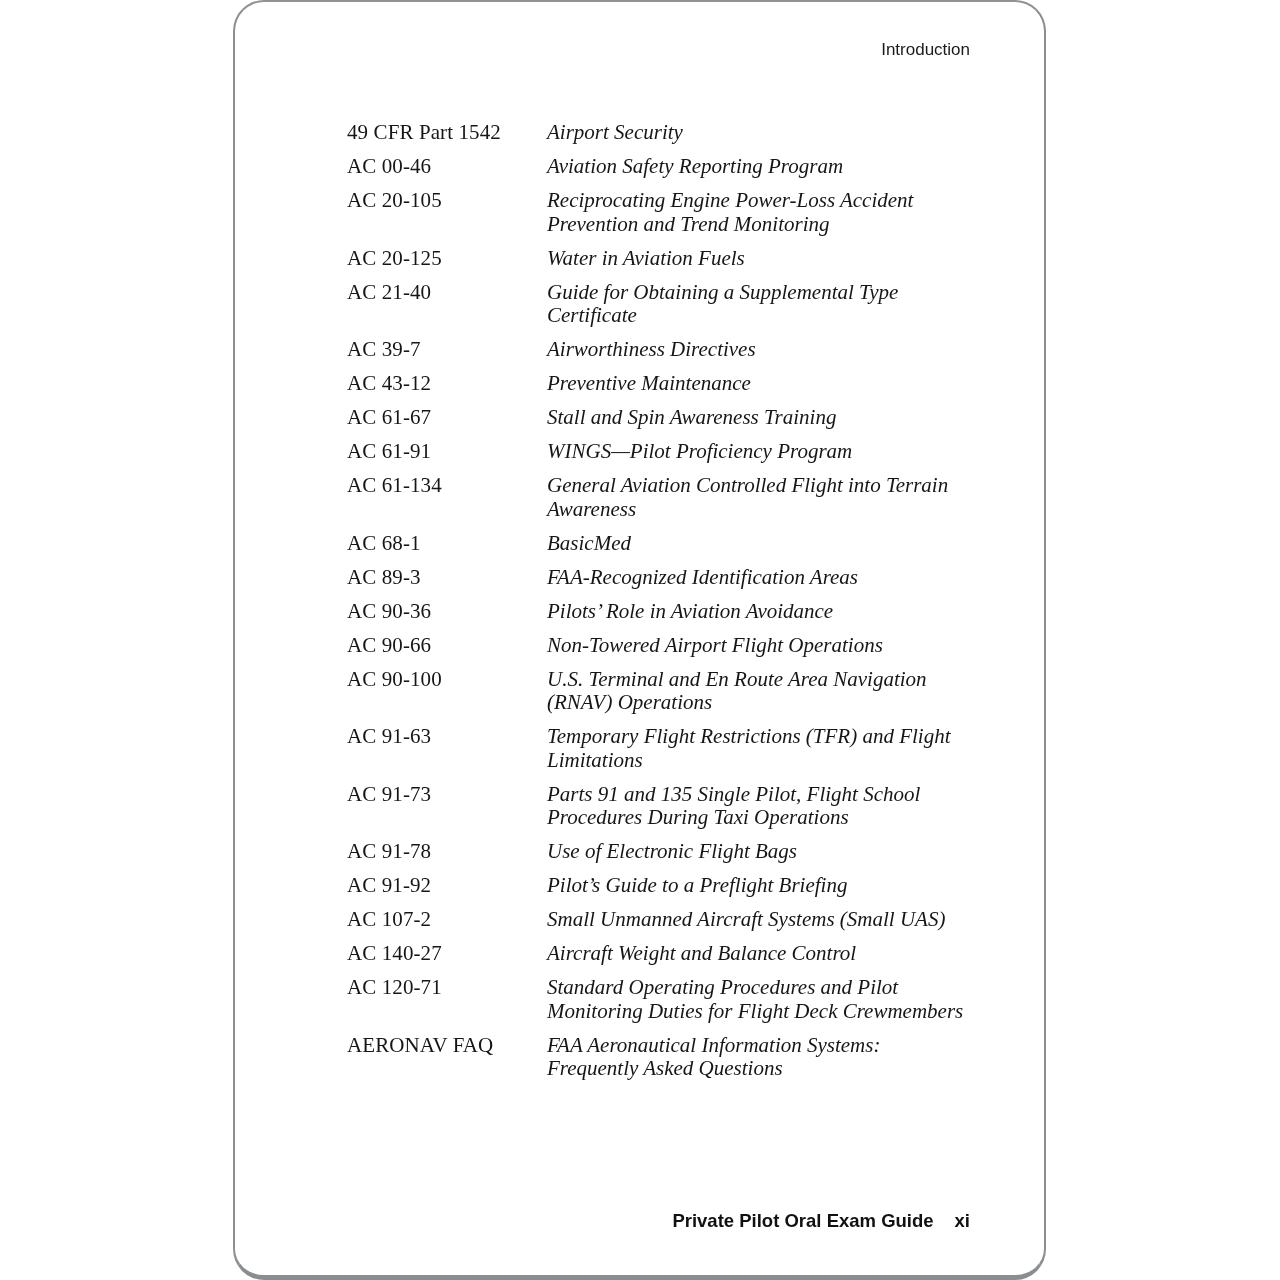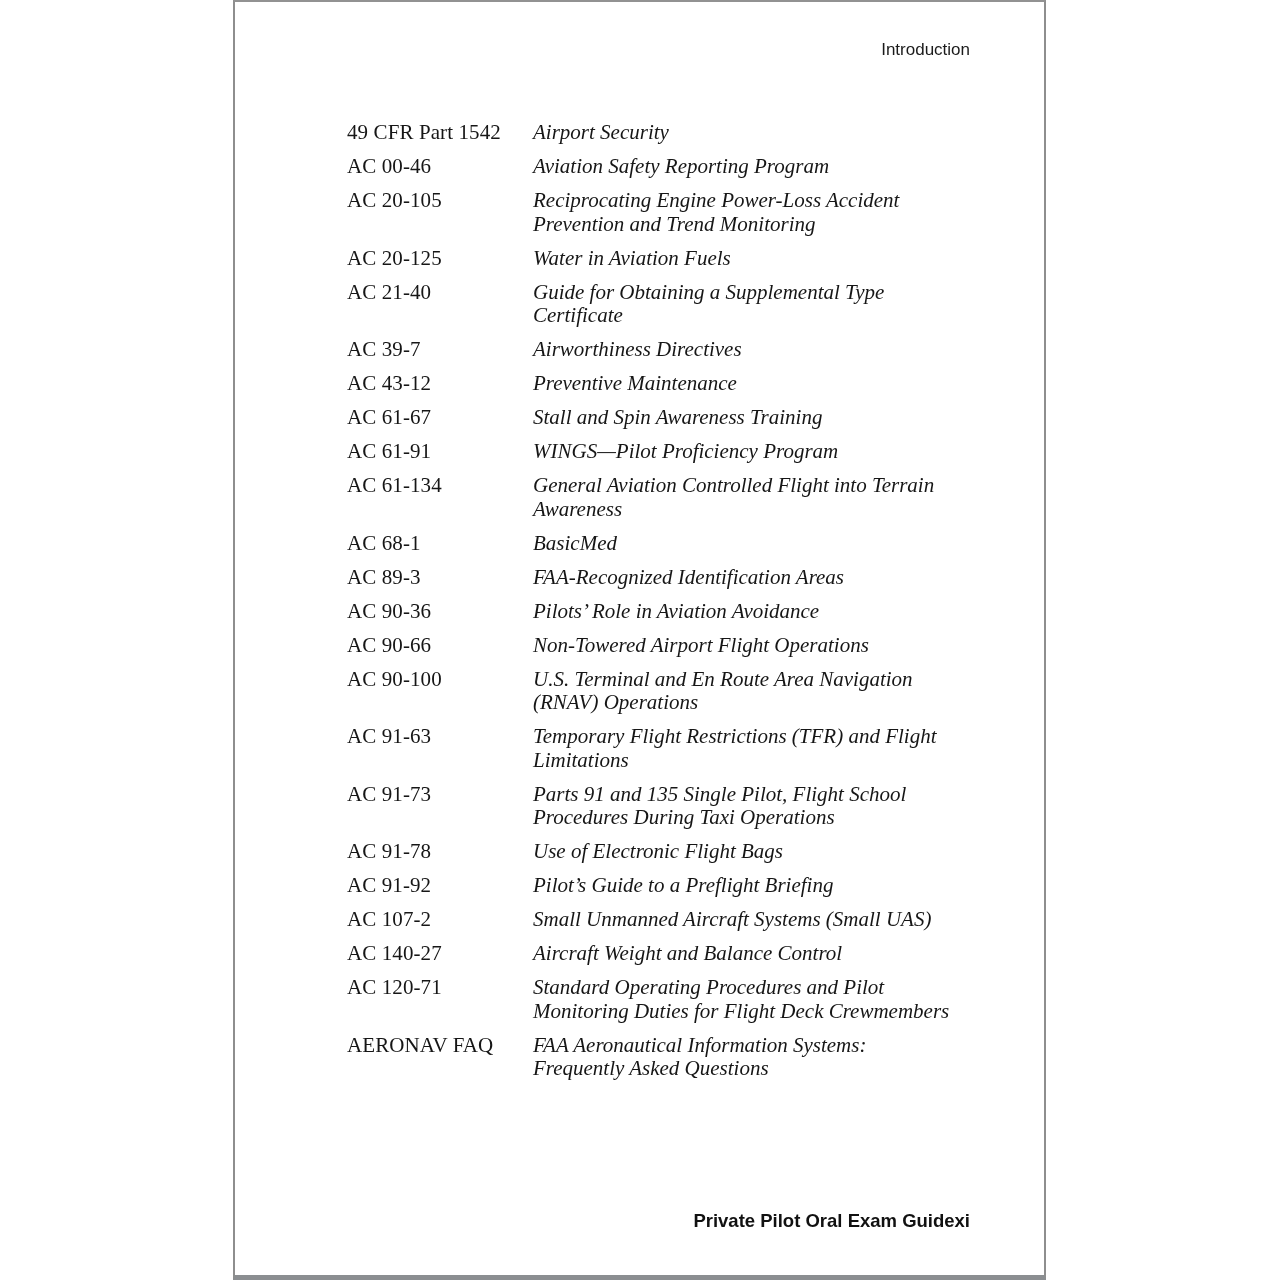--- a/index.html
+++ b/index.html
@@ -17,20 +17,21 @@
     left: 233px;
     top: 0;
     width: 813px;
     height: 1280px;
     box-sizing: border-box;
     border-top: 2px solid #929292;
     border-left: 2px solid #8e8e8e;
     border-right: 2px solid #8e8e8e;
     border-bottom: 5px solid #8b8e91;
     background: #ffffff;
+    border-radius: 31px;
   }
   .running-head {
     position: absolute;
     top: 38px;
     right: 74px;
     font-family: "Liberation Sans", sans-serif;
     font-size: 17px;
     line-height: 20px;
     color: #1b1b1b;
   }
@@ -39,20 +40,21 @@
     left: 112px;
     top: 119px;
     width: 640px;
   }
   .ref-row {
     display: flex;
     align-items: flex-start;
     margin-bottom: 10.5px;
     font-size: 21px;
     line-height: 23.5px;
+    justify-content: space-between;
   }
   .ref-code {
     width: 186px;
     flex-shrink: 0;
     font-style: normal;
     letter-spacing: 0.1px;
   }
   .ref-title {
     width: 440px;
     font-style: italic;
@@ -63,20 +65,21 @@
     top: 1208px;
     right: 74px;
     font-family: "Liberation Sans", sans-serif;
     font-weight: bold;
     font-size: 18.5px;
     color: #111111;
     white-space: nowrap;
   }
   .page-footer .page-num {
     display: inline-block;
+    margin-left: 21px;
   }
 </style>
 </head>
 <body>
 
 <div class="page-frame">
 
   <div class="running-head">Introduction</div>
 
   <div class="ref-list">

